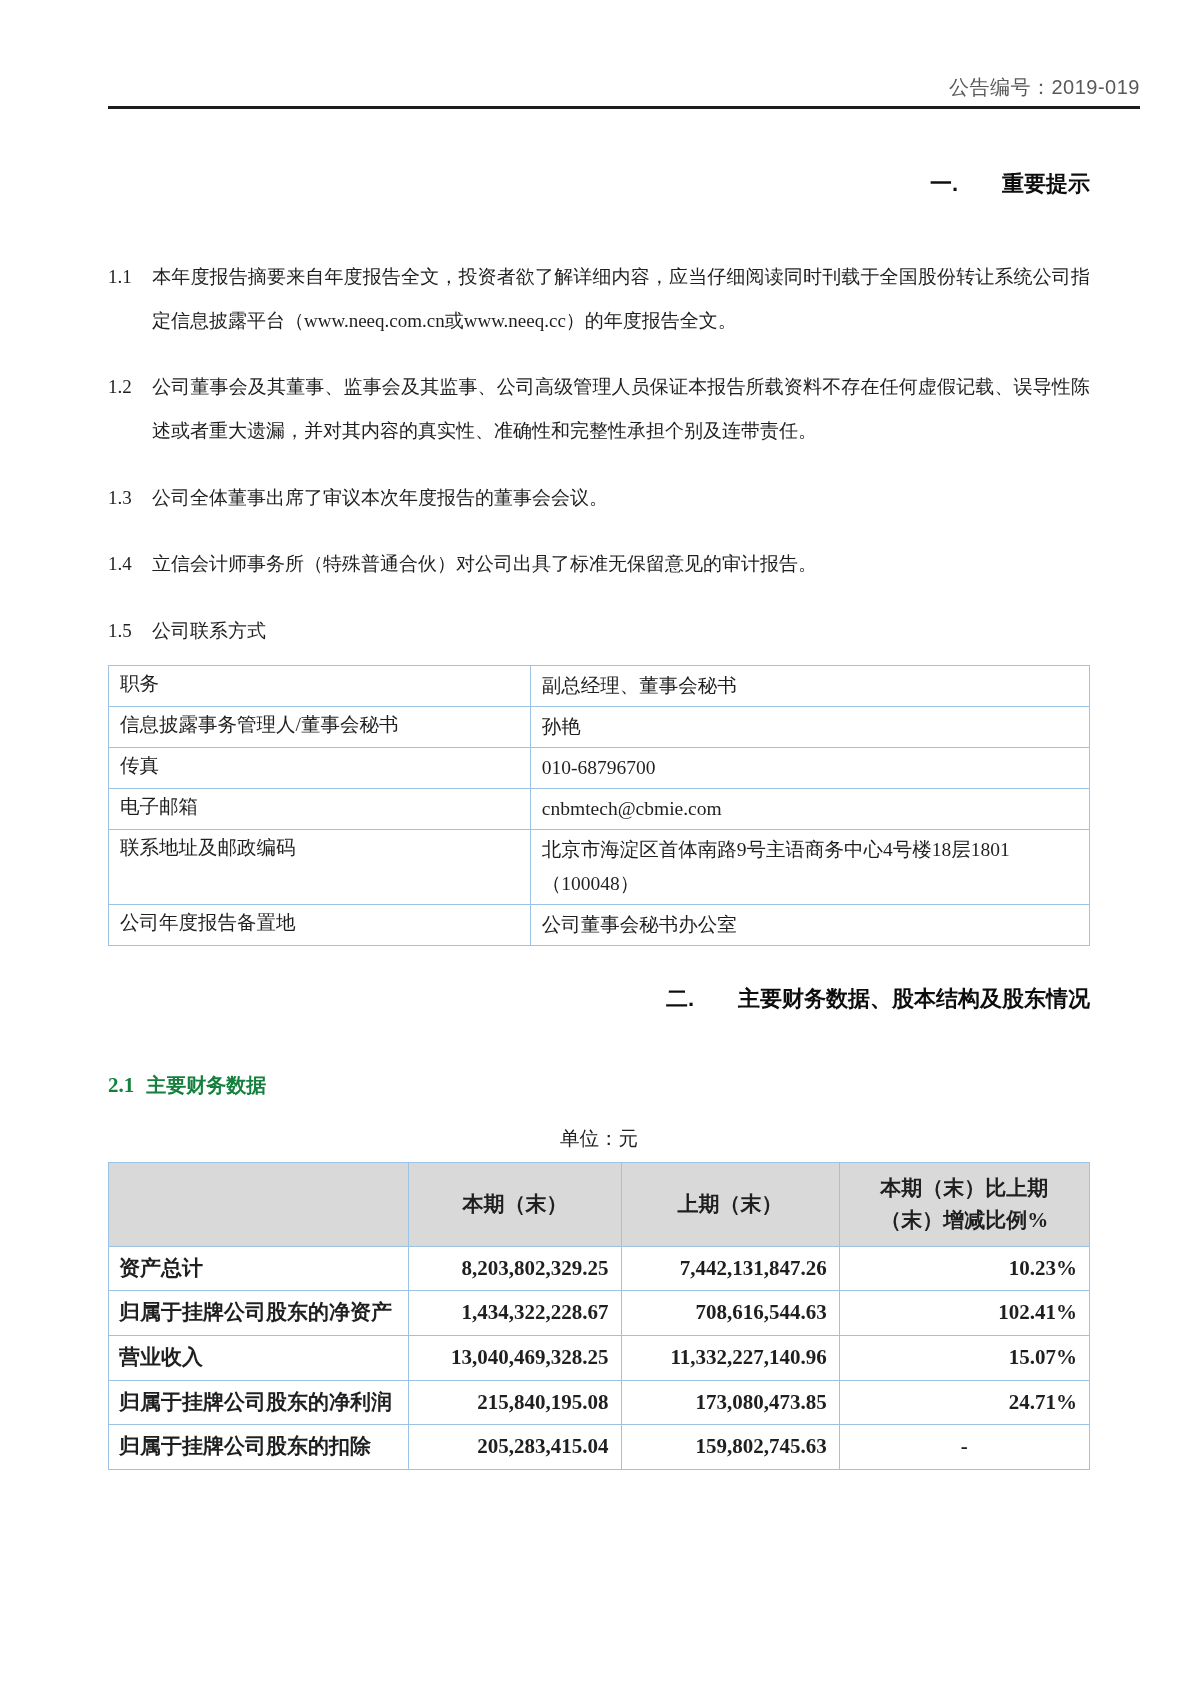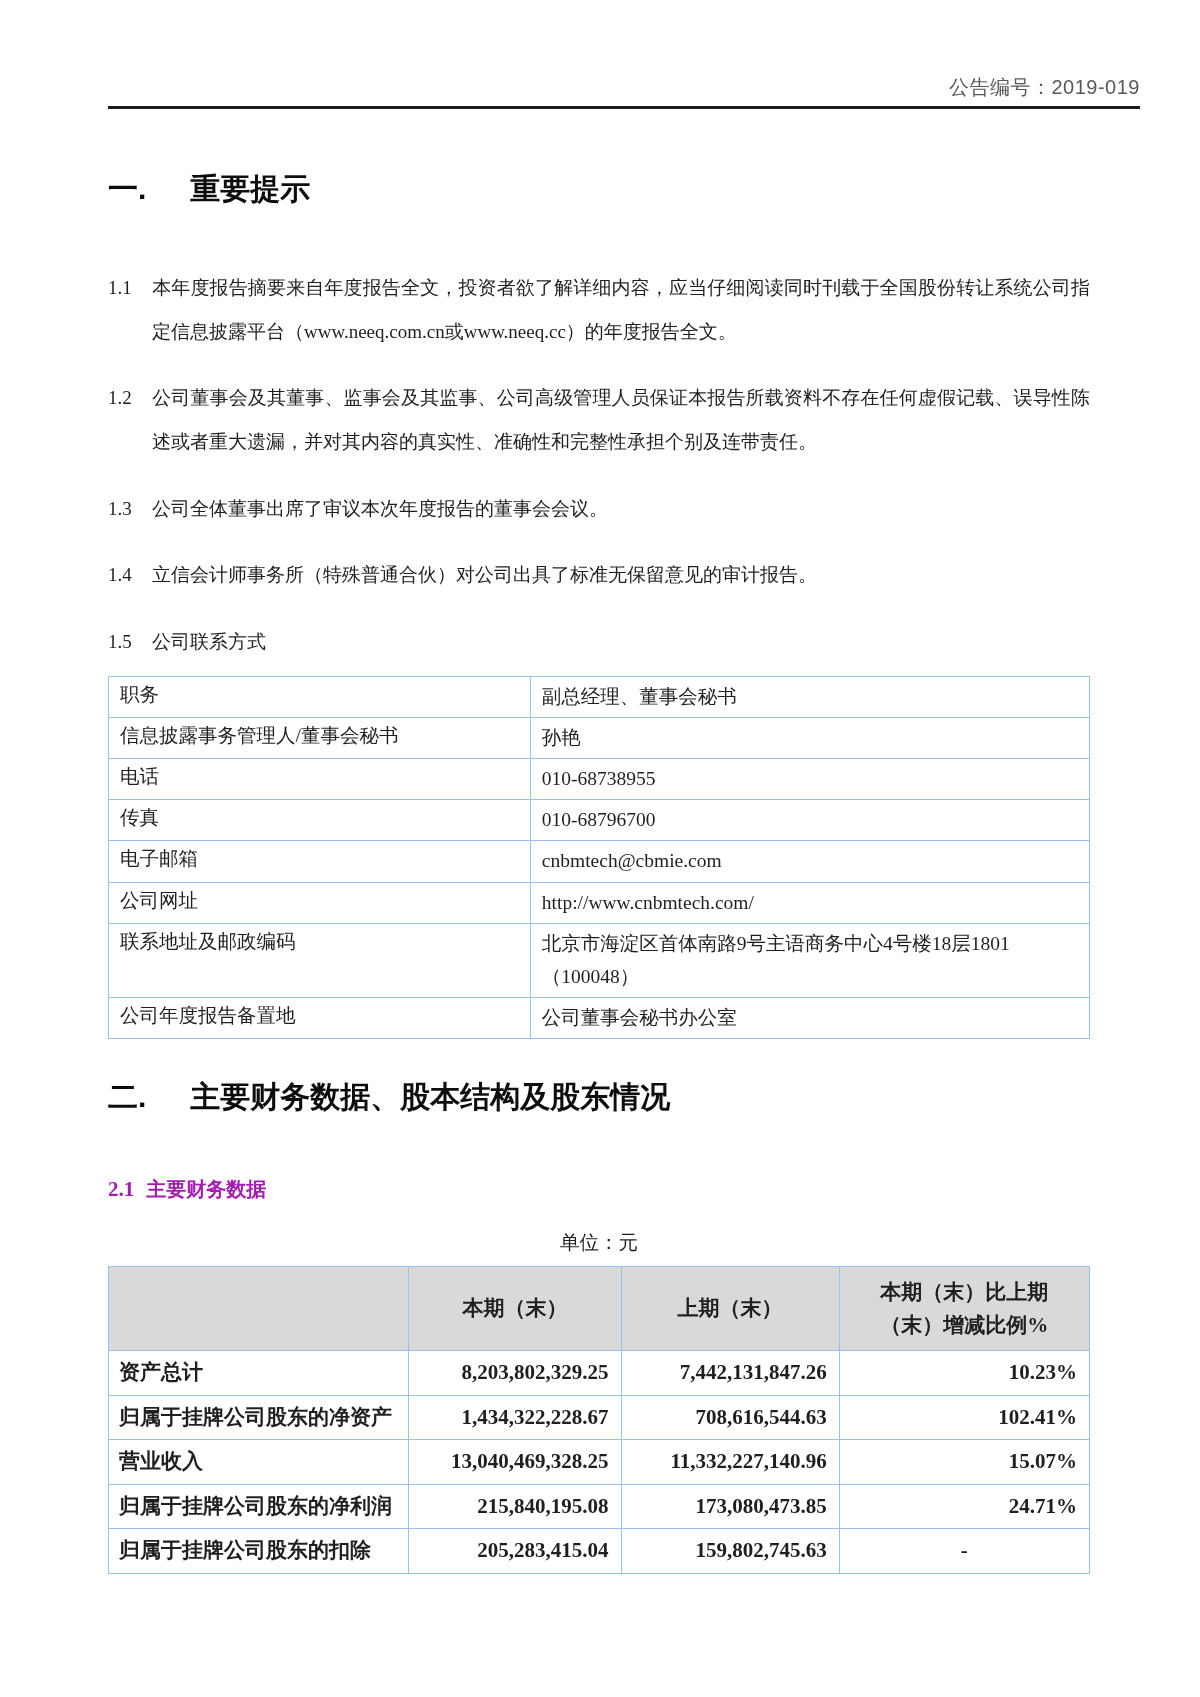--- a/index.html
+++ b/index.html
@@ -26,24 +26,24 @@
     padding-bottom: 5px;
     text-align: right;
     border-bottom: 3px solid #1c1c1c;
     font-family: "Liberation Sans", sans-serif;
     font-size: 20px;
     color: var(--muted);
     letter-spacing: 0.5px;
   }
   .content { margin: 0 110px 0 108px; }
   .sec-title {
-    text-align: left;
+    text-align: right;
     font-family: "Liberation Sans", "DejaVu Sans", sans-serif;
     font-weight: bold;
-    font-size: 30px;
+    font-size: 22px;
     color: #0d0d0d;
   }
   .sec-title .sec-num { margin-right: 44px; }
   .sec-title-1 { margin: 60px 0 56px; }
   .sec-title-2 { margin: 38px 0 16px; }
   .para {
     font-size: 19px;
     line-height: 2.3;
     text-align: justify;
     padding-left: 44px;
@@ -67,21 +67,21 @@
     vertical-align: top;
   }
   .contact-table .lbl { width: 43%; }
   .contact-table .val { width: 57%; line-height: 1.7; }
 
   .sub-heading {
     margin-top: 58px;
     font-family: "Liberation Sans", "DejaVu Sans", sans-serif;
     font-weight: bold;
     font-size: 20px;
-    color: #a21caf;
+    color: #15803d;
   }
   .sub-heading .sub-num { margin-right: 12px; font-family: "Liberation Serif", serif; font-size: 21px; }
   .unit-note {
     text-align: center;
     font-size: 19.5px;
     margin: 26px 0 10px;
   }
   .fin-table { font-size: 21px; table-layout: fixed; }
   .fin-table col.c-label  { width: 300px; }
   .fin-table col.c-cur    { width: 212px; }
@@ -137,34 +137,26 @@
       <tbody>
         <tr>
           <td class="lbl">职务</td>
           <td class="val">副总经理、董事会秘书</td>
         </tr>
         <tr>
           <td class="lbl">信息披露事务管理人/董事会秘书</td>
           <td class="val">孙艳</td>
         </tr>
         <tr>
-          <td class="lbl">电话</td>
-          <td class="val">010-68738955</td>
-        </tr>
-        <tr>
           <td class="lbl">传真</td>
           <td class="val">010-68796700</td>
         </tr>
         <tr>
           <td class="lbl">电子邮箱</td>
           <td class="val">cnbmtech@cbmie.com</td>
-        </tr>
-        <tr>
-          <td class="lbl">公司网址</td>
-          <td class="val">http://www.cnbmtech.com/</td>
         </tr>
         <tr>
           <td class="lbl">联系地址及邮政编码</td>
           <td class="val">北京市海淀区首体南路9号主语商务中心4号楼18层1801（100048）</td>
         </tr>
         <tr>
           <td class="lbl">公司年度报告备置地</td>
           <td class="val">公司董事会秘书办公室</td>
         </tr>
       </tbody>

